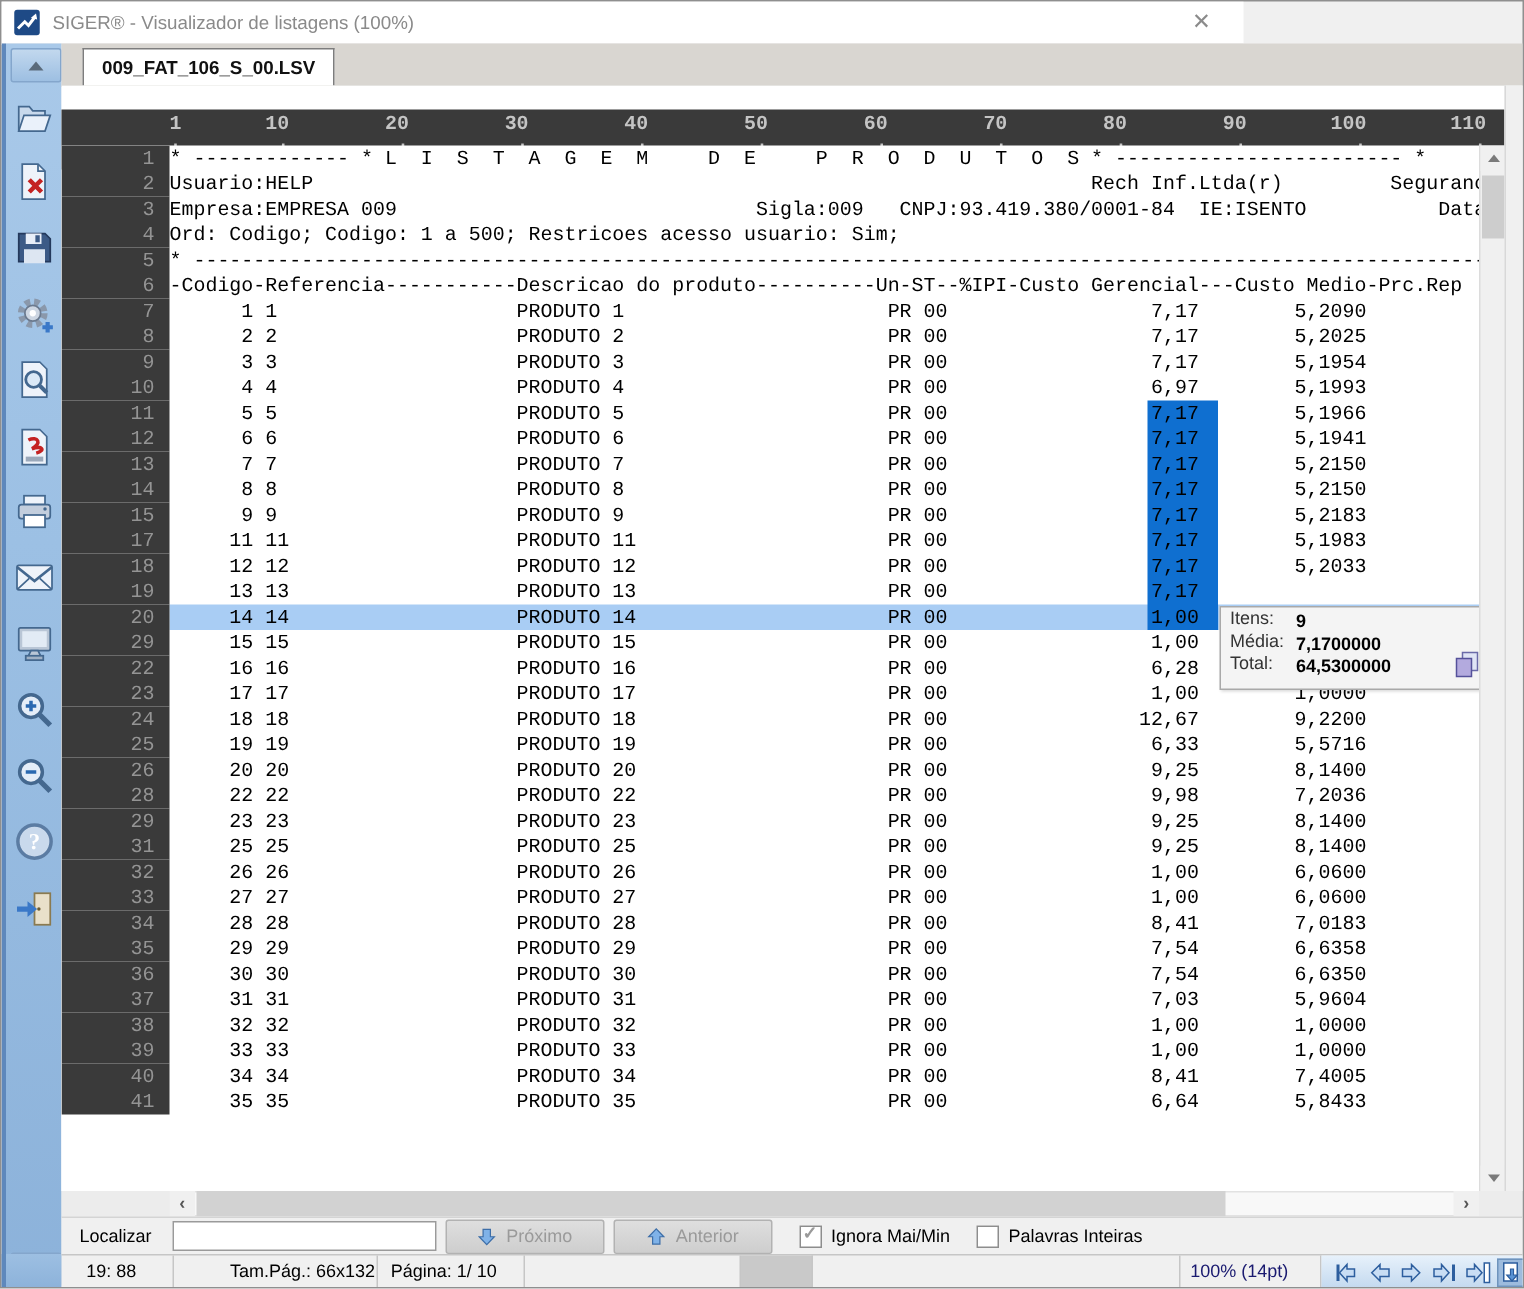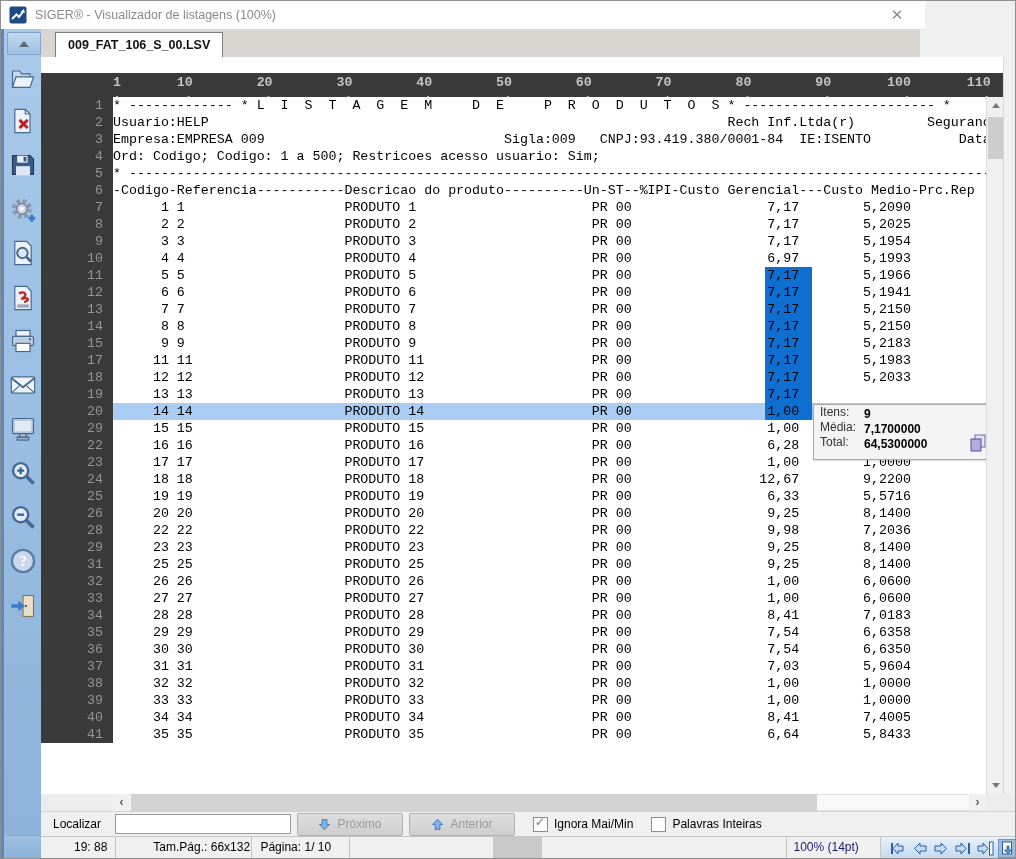--- a/index.html
+++ b/index.html
@@ -1,37 +1,37 @@
 <!DOCTYPE html>
 <html><head>
 <meta charset="utf-8">
 <style>
   html,body{margin:0;padding:0;background:#cfcfcf;}
   .win{position:relative;width:1016px;height:859px;background:#f0f0f0;
        border:1px solid #8f8f8f;box-sizing:border-box;overflow:hidden;
        font-family:"Liberation Sans",sans-serif;}
   
-  .titlebar{position:absolute;left:0;top:0;width:924px;height:28px;background:#ffffff;
+  .titlebar{position:absolute;left:0;top:0;width:828px;height:28px;background:#ffffff;
             border-bottom:1px solid #e6e6e6;display:flex;align-items:center;}
   .titlebar .appicon{margin-left:8px;width:18px;height:18px;flex:0 0 auto;}
   .titlebar .title{margin-left:8px;font-size:12.5px;color:#8a8a8a;}
   .titlebar .close{position:absolute;right:14px;top:3px;width:28px;height:22px;text-align:center;
             line-height:22px;color:#8b8b8b;font-size:15px;cursor:default;}
   
   .sidebar{position:absolute;left:0;top:28px;width:40px;height:831px;
            background:linear-gradient(to bottom,#a9c9e9 0%,#9cc0e4 40%,#8cb2da 100%);
            border-left:3px solid #5e88bc;box-sizing:border-box;}
   .sb-btn{position:absolute;left:3px;width:32px;height:21px;border:1px solid #84a6cc;border-radius:2px;
           background:linear-gradient(to bottom,#c2d8ee,#9dbfe2);display:flex;align-items:center;justify-content:center;}
   .tri-up{width:0;height:0;border-left:5px solid transparent;border-right:5px solid transparent;border-bottom:6px solid #5a6a7a;}
   .tri-dn{width:0;height:0;border-left:5px solid transparent;border-right:5px solid transparent;border-top:6px solid #5a6a7a;}
   .sb-icon{position:absolute;left:5px;width:28px;height:28px;}
   .sb-icon svg{width:28px;height:28px;}
   
-  .tabstrip{position:absolute;left:40px;top:28px;width:879px;height:28px;background:#d9d6d1;
+  .tabstrip{position:absolute;left:40px;top:28px;width:976px;height:28px;background:#d9d6d1;
             border-bottom:1px solid #bdbab5;}
   .tab{position:absolute;left:14px;bottom:0;height:24px;padding:0 12px;background:#ffffff;
        border:1px solid #7d7d7d;border-bottom:none;font-size:12.5px;font-weight:bold;color:#111;
        line-height:24px;}
   
   .editor{position:absolute;left:40px;top:56px;width:976px;height:737px;background:#ffffff;}
   .ruler{position:absolute;left:0;top:16px;width:962px;height:40px;background:#3a3a3a;color:#c4c4c4;overflow:hidden;font-weight:bold;}
   .ruler pre{margin:0 0 0 72px;font-family:"Liberation Mono",monospace;font-size:13.3px;line-height:19px;}
   .content{position:absolute;left:0;top:40px;width:945px;height:697px;background:#ffffff;overflow:hidden;}
   .hl{position:absolute;z-index:0;}
@@ -71,21 +71,21 @@
         background:linear-gradient(to bottom,#dedede,#cecece);color:#9a9a9a;font-size:12px;
         display:flex;align-items:center;justify-content:center;gap:6px;}
   .fbtn svg{width:13px;height:13px;}
   .cb{display:flex;align-items:center;gap:6px;margin-left:18px;color:#000;}
   .cbbox{width:13px;height:13px;border:1px solid #8d8d8d;background:#fff;position:relative;}
   .cbbox.checked:after{content:"✓";position:absolute;left:1px;top:-3px;color:#9a9a9a;font-size:12px;font-weight:bold;}
   
   .statusbar{position:absolute;left:40px;top:835px;width:976px;height:23px;background:#f0f0f0;
              border-top:1px solid #c6c6c6;display:flex;font-size:12px;box-sizing:border-box;}
   .scell{border-right:1px solid #c6c6c6;line-height:21px;box-sizing:border-box;color:#000;}
-  .sc1{width:78px;text-align:right;padding-right:8px;}
+  .sc1{width:78px;text-align:center;padding-right:8px;}
   .sc2{width:111px;padding-left:8px;margin-left:29px;}
   .sc3{width:101px;padding-left:8px;}
   .sc4{width:150px;}
   .sc5{width:50px;background:#c9c9c9;}
   .sc6{width:255px;}
   .sc7{width:97px;padding-left:6px;color:#1a1a70;}
   .navpanel{flex:1;background:linear-gradient(to bottom,#e7f1fb,#c3d9ef);display:flex;align-items:center;
             gap:3px;padding-left:7px;border-right:none;}
   .navico{width:19px;height:19px;display:flex;align-items:center;justify-content:center;}
   .navico svg{width:17px;height:17px;}

